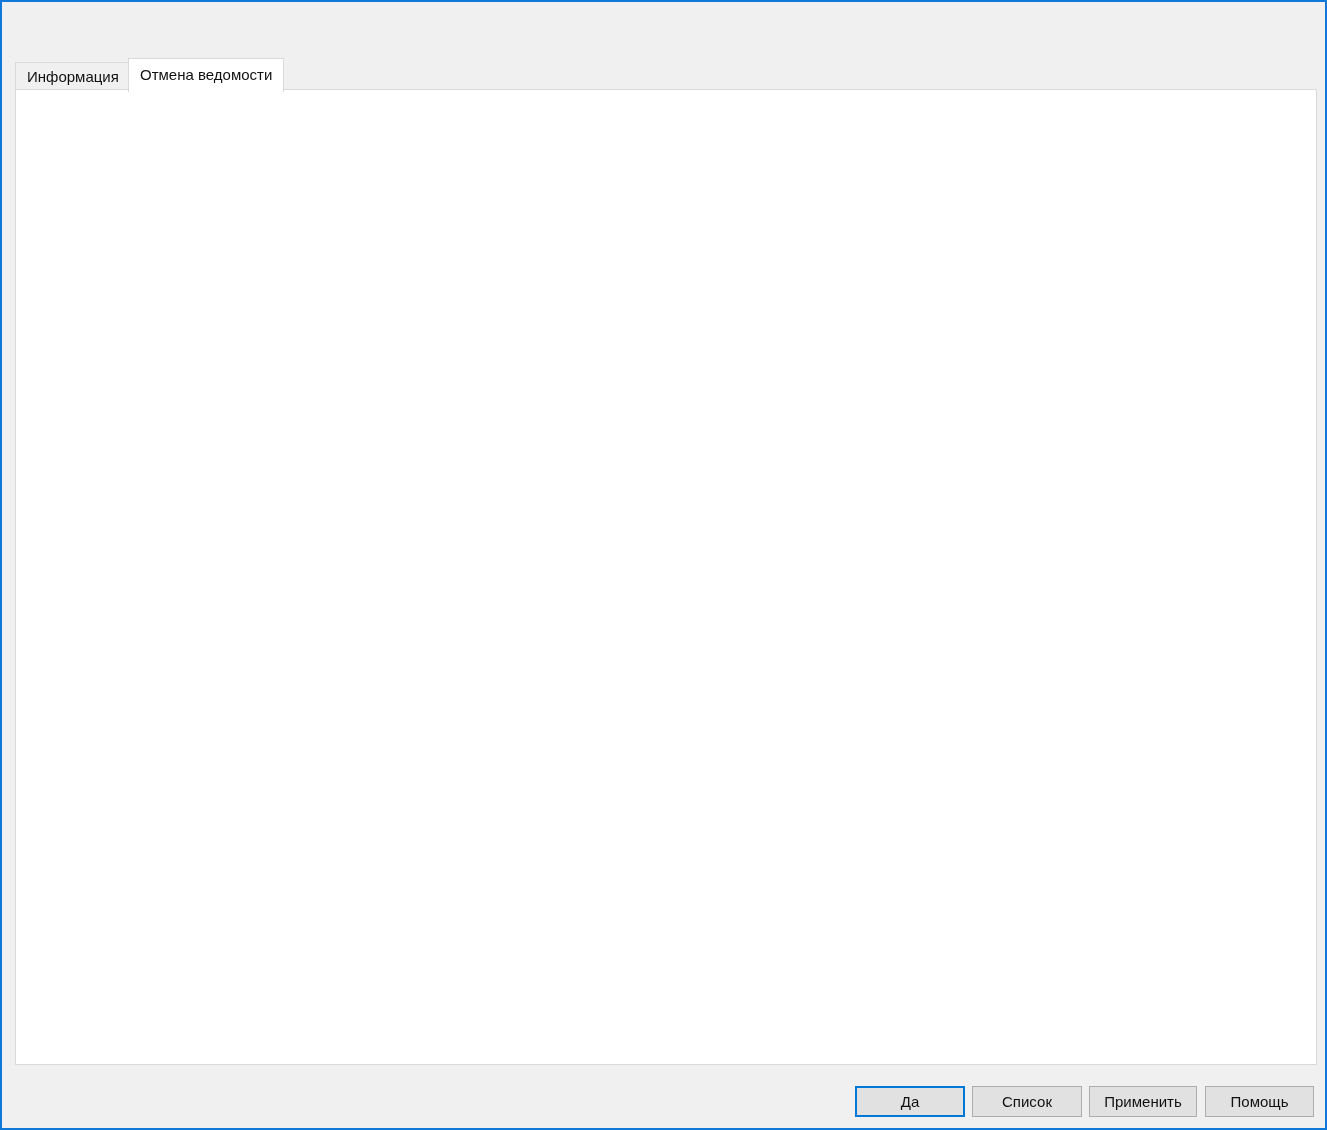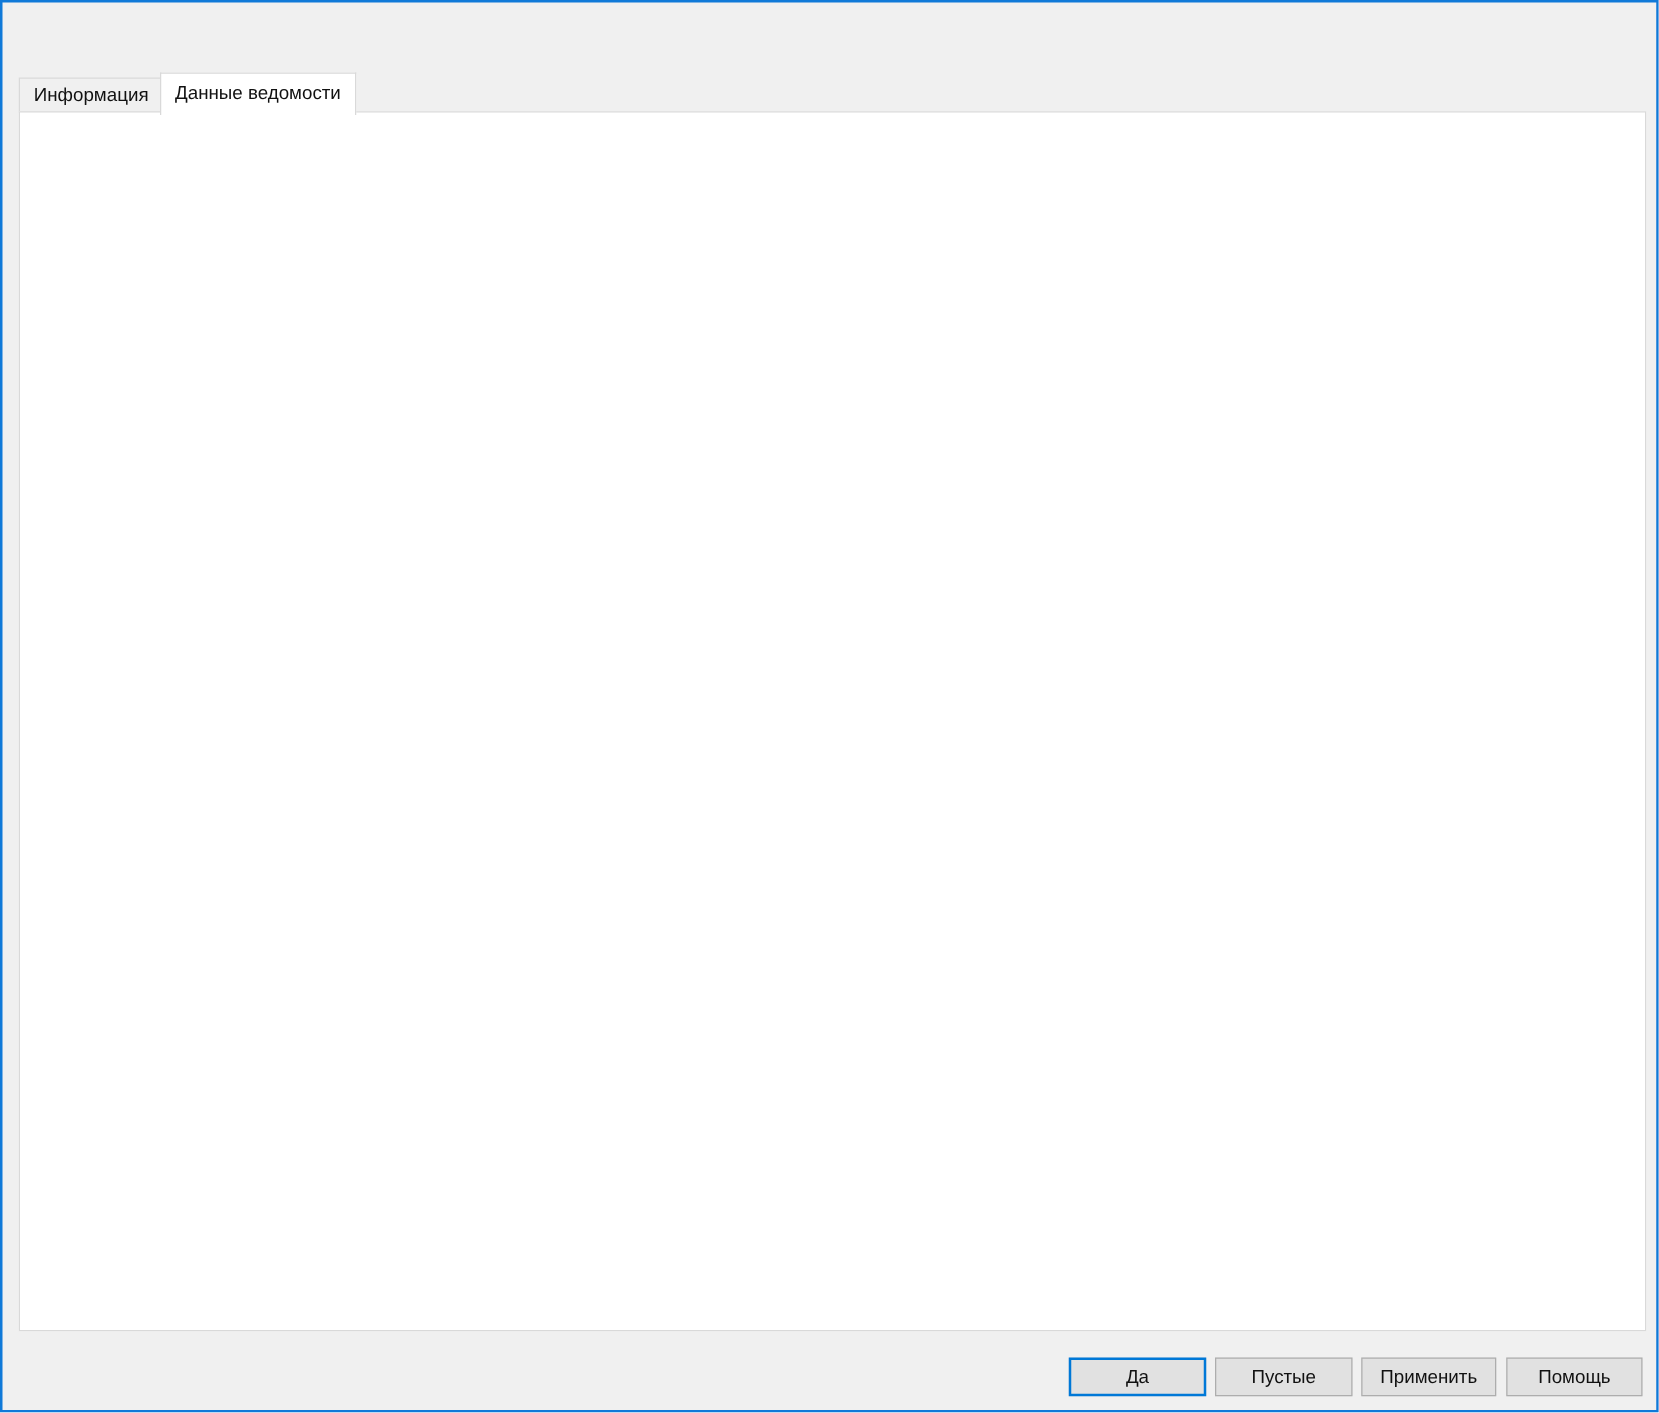--- a/index.html
+++ b/index.html
@@ -85,21 +85,21 @@
     <symbol id="sym-arrow-up" viewBox="0 0 16 20">
       <path d="M8 2 L14 9 H10.5 V17 H5.5 V9 H2 Z" fill="#6aa4d8" stroke="#2e6da4"></path>
     </symbol>
   </defs>
 </svg>
 
 <div class="window">
 
 
   <div class="tab tab-inactive">Информация</div>
-  <div class="tab tab-active">Данные ведомости</div>
+  <div class="tab tab-active">Отмена ведомости</div>
   <div class="tabpage"></div>
 
   <div class="grp" style="left:40px;top:112px;width:910px;height:63px;">
     <div class="cap" style="left:2px;">
       <span class="cb">✓</span>
       <span>Название ведомости</span>
     </div>
     <div class="tbox" style="left:6px;top:19px;width:409px;">&lt;[Название ведомости(Ср)]&gt;</div>
     <div class="font-btn" style="left:421px;top:14px;">
       <svg width="24" height="24" viewBox="0 0 24 24">
@@ -410,17 +410,17 @@
         </svg>
     </div>
     <div class="side-btn" style="top:257px;">
       <svg width="16" height="20" style="transform:rotate(180deg)">
           <use href="#sym-arrow-up"></use>
         </svg>
     </div>
   </div>
 
   <div class="fbtn default" style="left:853px;width:110px;">Да</div>
-  <div class="fbtn" style="left:970px;width:110px;">Пустые</div>
+  <div class="fbtn" style="left:970px;width:110px;">Список</div>
   <div class="fbtn" style="left:1087px;width:108px;text-align:right;">Применить</div>
   <div class="fbtn" style="left:1203px;width:109px;">Помощь</div>
 
 </div>
 
 </body></html>

